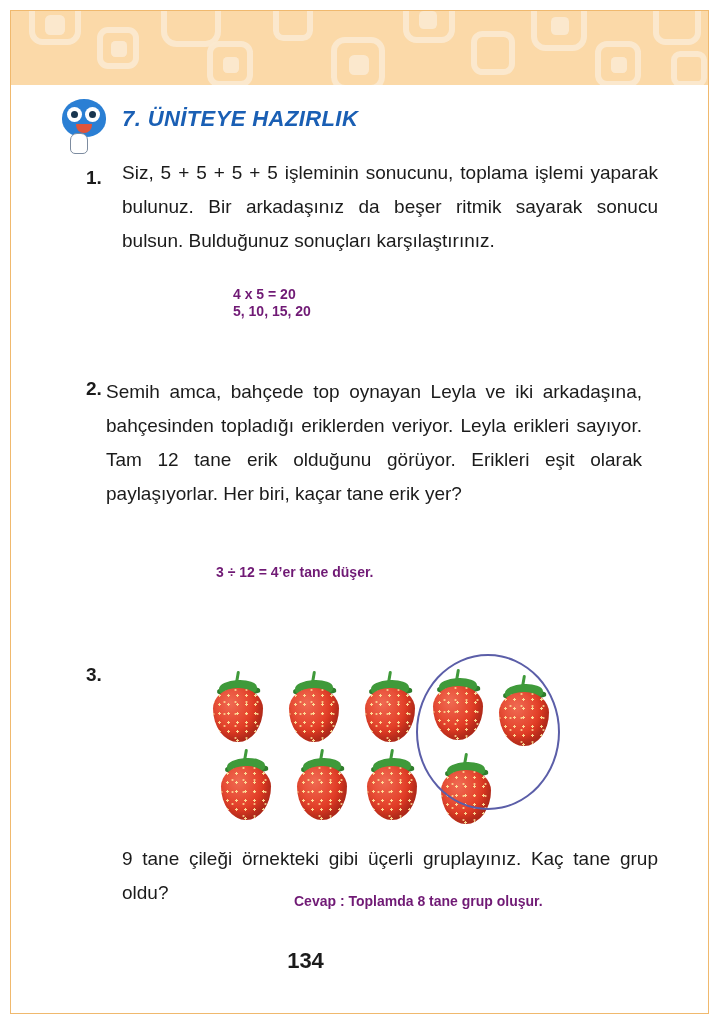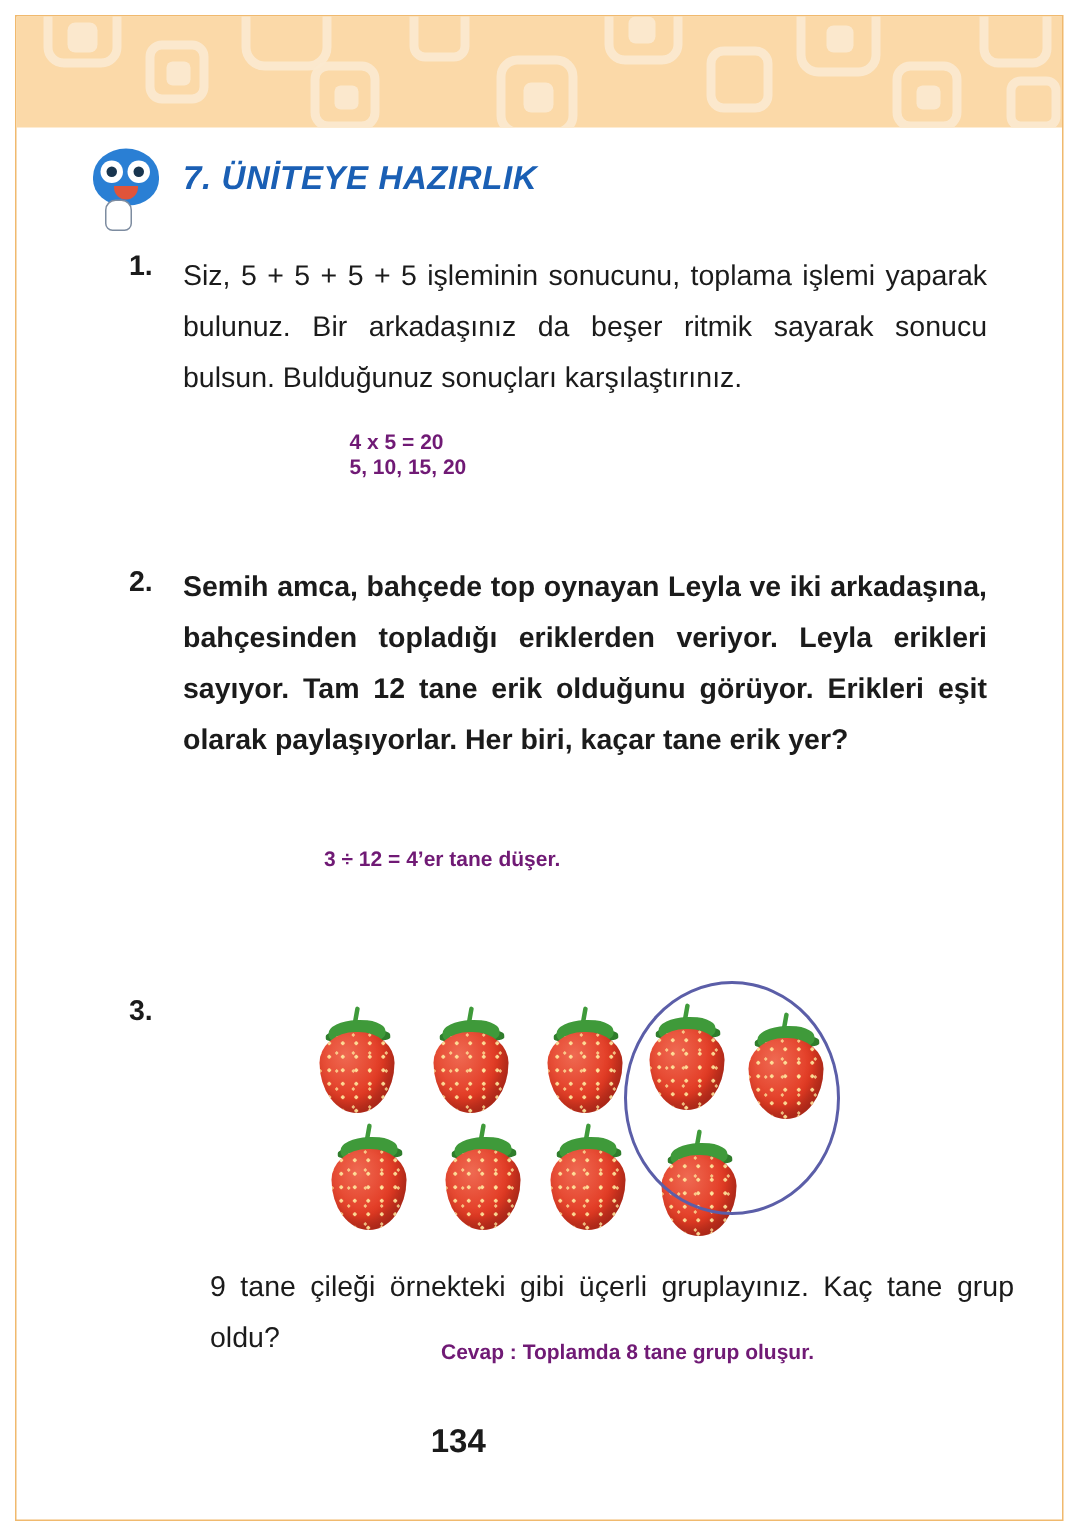--- a/index.html
+++ b/index.html
@@ -244,26 +244,26 @@
     <div class="eye r">
         <div class="pupil"></div>
       </div>
     <div class="mouth"></div>
   </div>
   <div class="hand"></div>
 </div>
 <div class="header-title">7. ÜNİTEYE HAZIRLIK</div>
 
 <div class="qnum" style="left:86px; top:167px;">1.</div>
-<div class="qtext" style="left:122px; top:168px; width:536px;">Siz, 5 + 5 + 5 + 5 işleminin sonucunu, toplama işlemi yaparak bulunuz. Bir arkadaşınız da beşer ritmik sayarak sonucu bulsun. Bulduğunuz sonuçları karşılaştırınız.</div>
+<div class="qtext" style="left:122px; top:156px; width:536px;">Siz, 5 + 5 + 5 + 5 işleminin sonucunu, toplama işlemi yaparak bulunuz. Bir arkadaşınız da beşer ritmik sayarak sonucu bulsun. Bulduğunuz sonuçları karşılaştırınız.</div>
 <div class="answer" style="left:233px; top:286px; width:300px; white-space:pre-line;">4 x 5 = 20
 5, 10, 15, 20</div>
 
 <div class="qnum" style="left:86px; top:378px;">2.</div>
-<div class="qtext" style="left:122px; top:375px; width:536px;font-weight:bold;">Semih amca, bahçede top oynayan Leyla ve iki arkadaşına, bahçesinden topladığı eriklerden veriyor. Leyla erikleri sayıyor. Tam 12 tane erik olduğunu görüyor. Erikleri eşit olarak paylaşıyorlar. Her biri, kaçar tane erik yer?</div>
+<div class="qtext" style="left:106px; top:375px; width:536px;">Semih amca, bahçede top oynayan Leyla ve iki arkadaşına, bahçesinden topladığı eriklerden veriyor. Leyla erikleri sayıyor. Tam 12 tane erik olduğunu görüyor. Erikleri eşit olarak paylaşıyorlar. Her biri, kaçar tane erik yer?</div>
 <div class="answer" style="left:216px; top:564px; width:320px;">3 ÷ 12 = 4’er tane düşer.</div>
 
 <div class="qnum" style="left:86px; top:664px;">3.</div>
 
 <div class="berry-area">
   <div class="berry" style="left:12px;  top:10px;">
       <div class="stem"></div>
       <div class="leaf"></div>
       <div class="body"></div>
     </div>
@@ -303,16 +303,16 @@
       <div class="body"></div>
     </div>
   <div class="berry" style="left:240px; top:92px;">
       <div class="stem"></div>
       <div class="leaf"></div>
       <div class="body"></div>
     </div>
   <div class="circle-group"></div>
 </div>
 
-<div class="qtext" style="left:122px; top:842px; width:536px;margin-left:18px;">9 tane çileği örnekteki gibi üçerli gruplayınız. Kaç tane grup oldu?</div>
+<div class="qtext" style="left:122px; top:842px; width:536px;">9 tane çileği örnekteki gibi üçerli gruplayınız. Kaç tane grup oldu?</div>
 <div class="answer" style="left:294px; top:893px; width:330px;">Cevap : Toplamda 8 tane grup oluşur.</div>
 
 <div class="page-number">134</div>
 
 </body></html>

